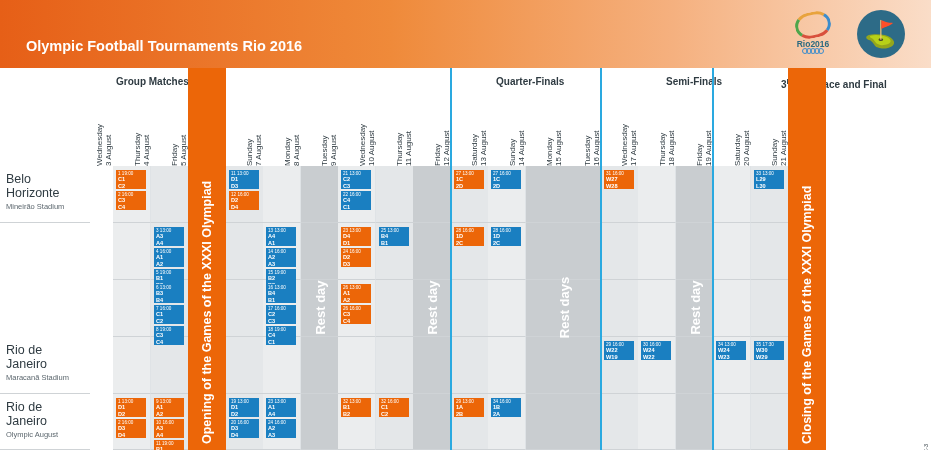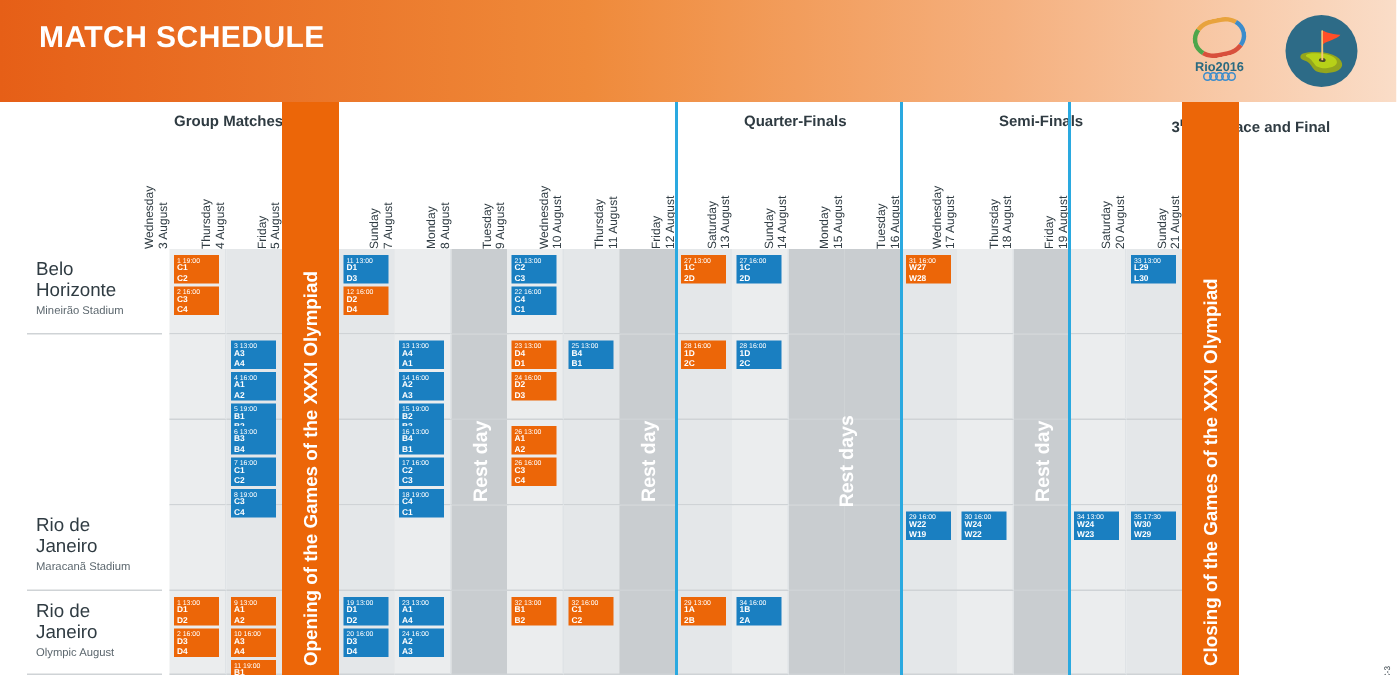--- a/index.html
+++ b/index.html
@@ -48,21 +48,21 @@
   .logo-fifa .glyph {
     position:absolute; left:0; top:0; width:48px; height:48px; color:#fff;
     font-size:26px; line-height:48px; text-align:center; font-weight:bold;
   }
 
   
   .grid { position:absolute; left:0; top:68px; width:931px; height:382px; }
 
   .rowlabels { position:absolute; left:0; top:0; width:113px; height:382px; }
   .rowlabel {
-    position:absolute; left:18px; width:90px;
+    position:absolute; left:0; width:90px;
     border-bottom:1px solid #cfd3d6;
     padding:6px 4px 0 6px;
   }
   .rowlabel .city { font-size:12.5px; color:#2f3b42; }
   .rowlabel .stadium { font-size:7.5px; color:#5c676e; margin-top:2px; }
 
   .cols { position:absolute; left:113px; top:0; width:818px; height:382px; }
 
   .colhead {
     position:absolute; top:30px; width:36px; height:70px;
@@ -115,21 +115,21 @@
   .sidenote {
     position:absolute; right:2px; bottom:6px;
     font-size:5.5px; color:#2f3b42; white-space:nowrap;
     transform-origin: right bottom; transform: rotate(-90deg);
   }
 </style>
 </head>
 <body>
 
 <div class="header">
-  <div class="header-title">MATCH SCHEDULE</div>
+  <div class="header-sub">Olympic Football Tournaments Rio 2016</div>
 
   <div class="logo-rio">
     <div class="ring"></div>
     <div class="txt">Rio2016</div>
     <div class="rings5">
       <i style="left:0"></i>
         <i style="left:4px"></i>
         <i style="left:8px"></i>
         <i style="left:12px"></i>
         <i style="left:16px"></i>

